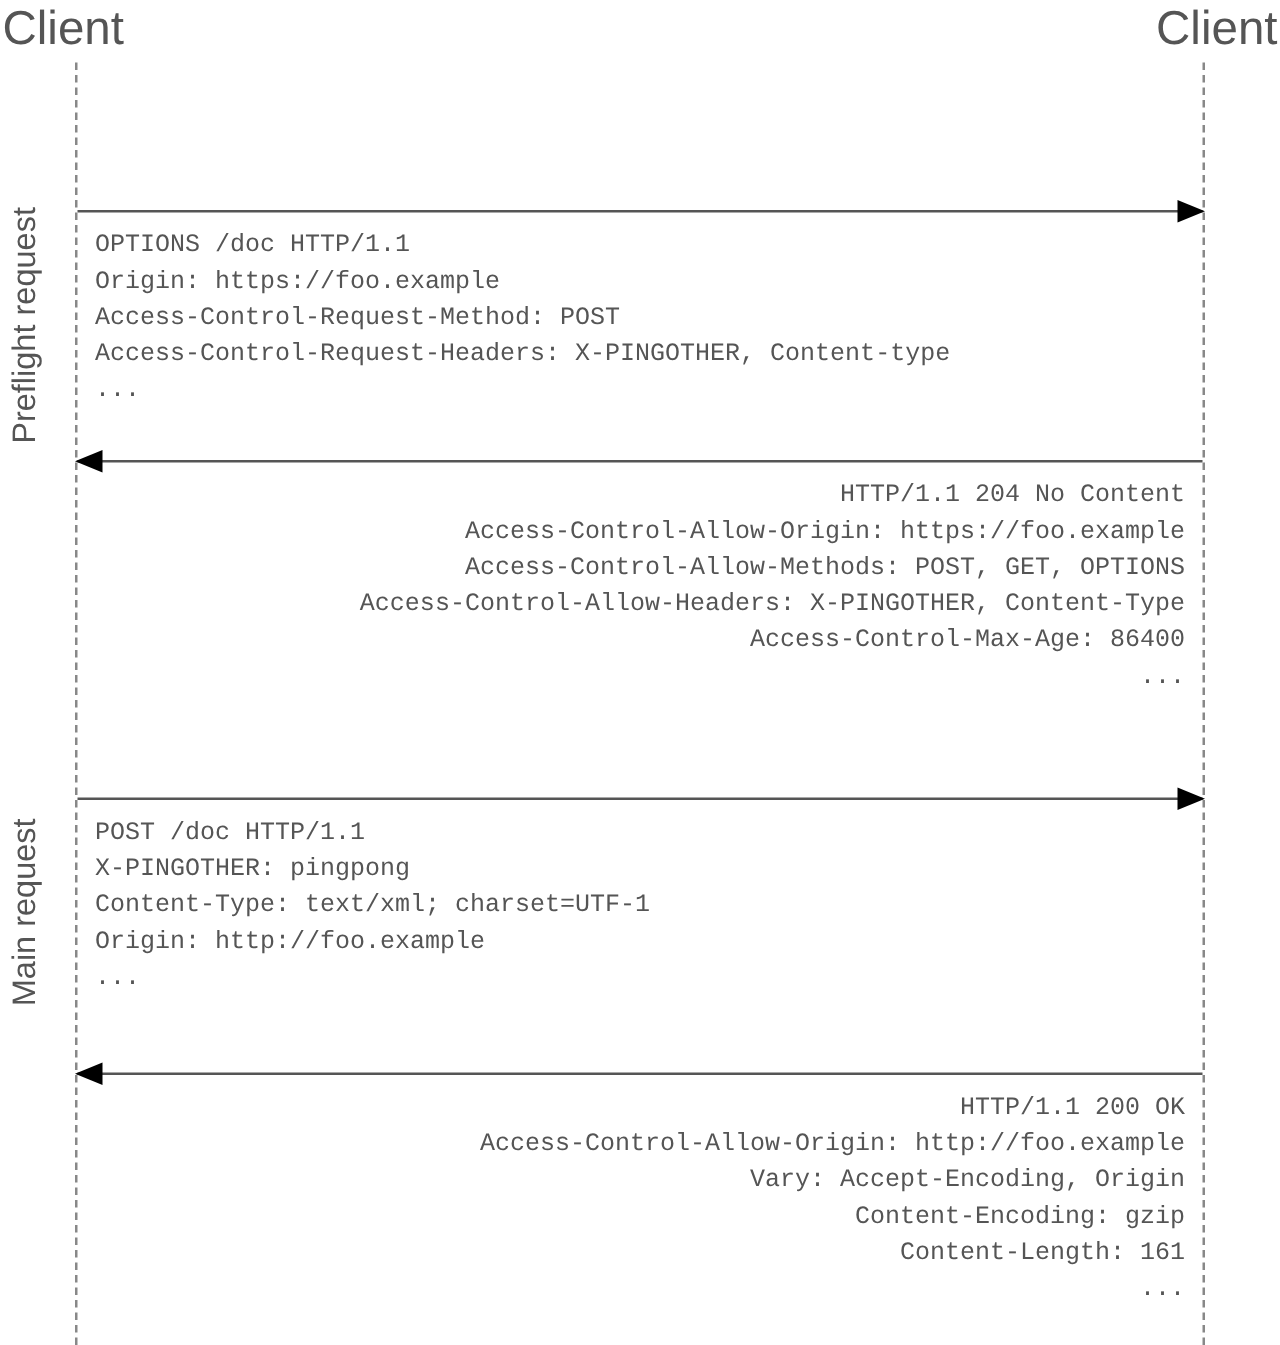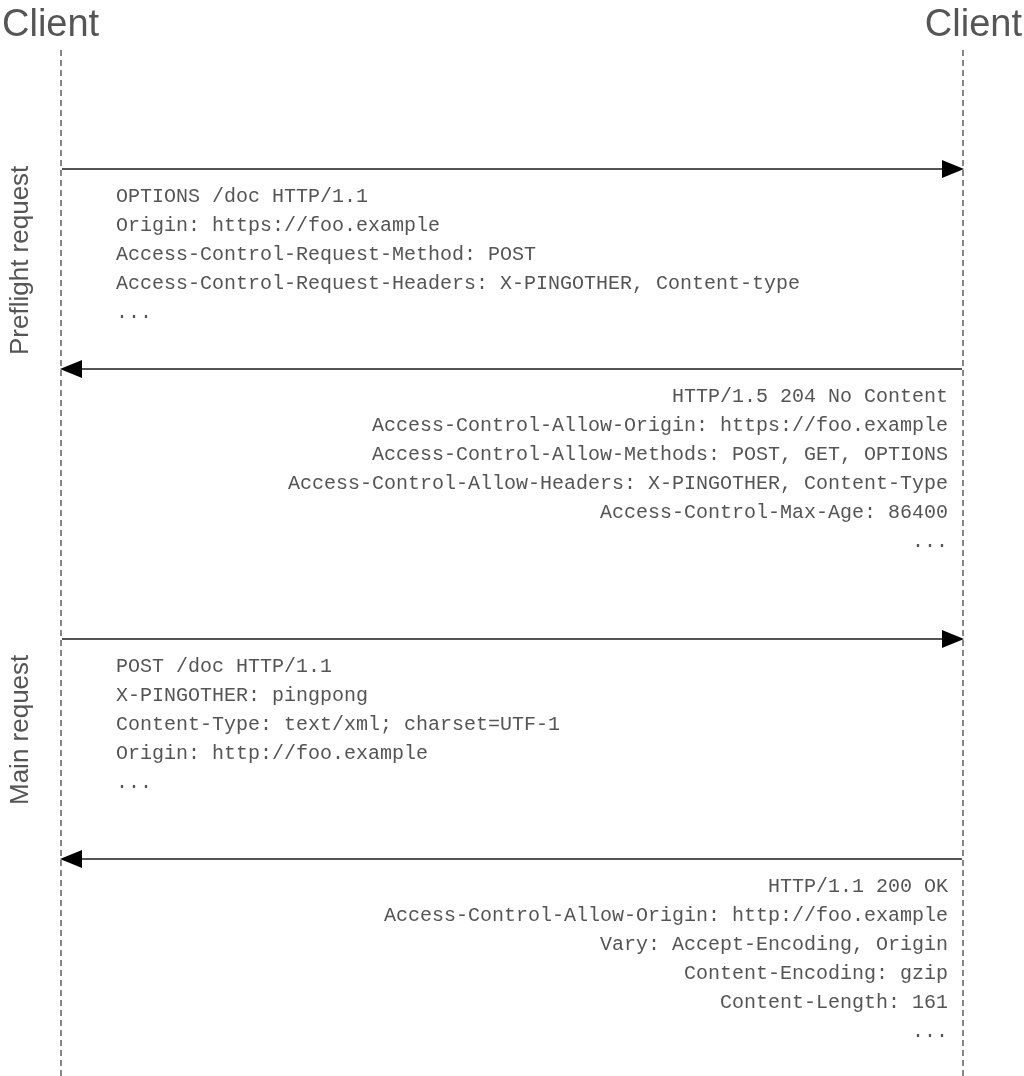--- a/index.html
+++ b/index.html
@@ -67,21 +67,21 @@
   }
 
   .msg {
     position: absolute;
     font-family: "Courier New", monospace;
     font-size: 20px;
     color: #555;
     line-height: 1.45;
     white-space: pre;
   }
-  .msg.left-align  { left: 76px; text-align: left; margin-left: 40px; }
+  .msg.left-align  { left: 76px; text-align: left; }
   .msg.right-align { right: 76px; text-align: right; }
 </style>
 </head>
 <body>
 
 <div class="actor-label client-label">Client</div>
 <div class="actor-label server-label">Client</div>
 
 <div class="lifeline left"></div>
 <div class="lifeline right"></div>
@@ -94,21 +94,21 @@
 </div>
 <div class="msg left-align" style="top:182px">OPTIONS /doc HTTP/1.1
 Origin: https://foo.example
 Access-Control-Request-Method: POST
 Access-Control-Request-Headers: X-PINGOTHER, Content-type
 ...</div>
 
 <div class="arrow to-left" style="top:368px">
   <div class="head"></div>
 </div>
-<div class="msg right-align" style="top:382px">HTTP/1.5 204 No Content
+<div class="msg right-align" style="top:382px">HTTP/1.1 204 No Content
 Access-Control-Allow-Origin: https://foo.example
 Access-Control-Allow-Methods: POST, GET, OPTIONS
 Access-Control-Allow-Headers: X-PINGOTHER, Content-Type
 Access-Control-Max-Age: 86400
 ...</div>
 
 <div class="arrow to-right" style="top:638px">
   <div class="head"></div>
 </div>
 <div class="msg left-align" style="top:652px">POST /doc HTTP/1.1

